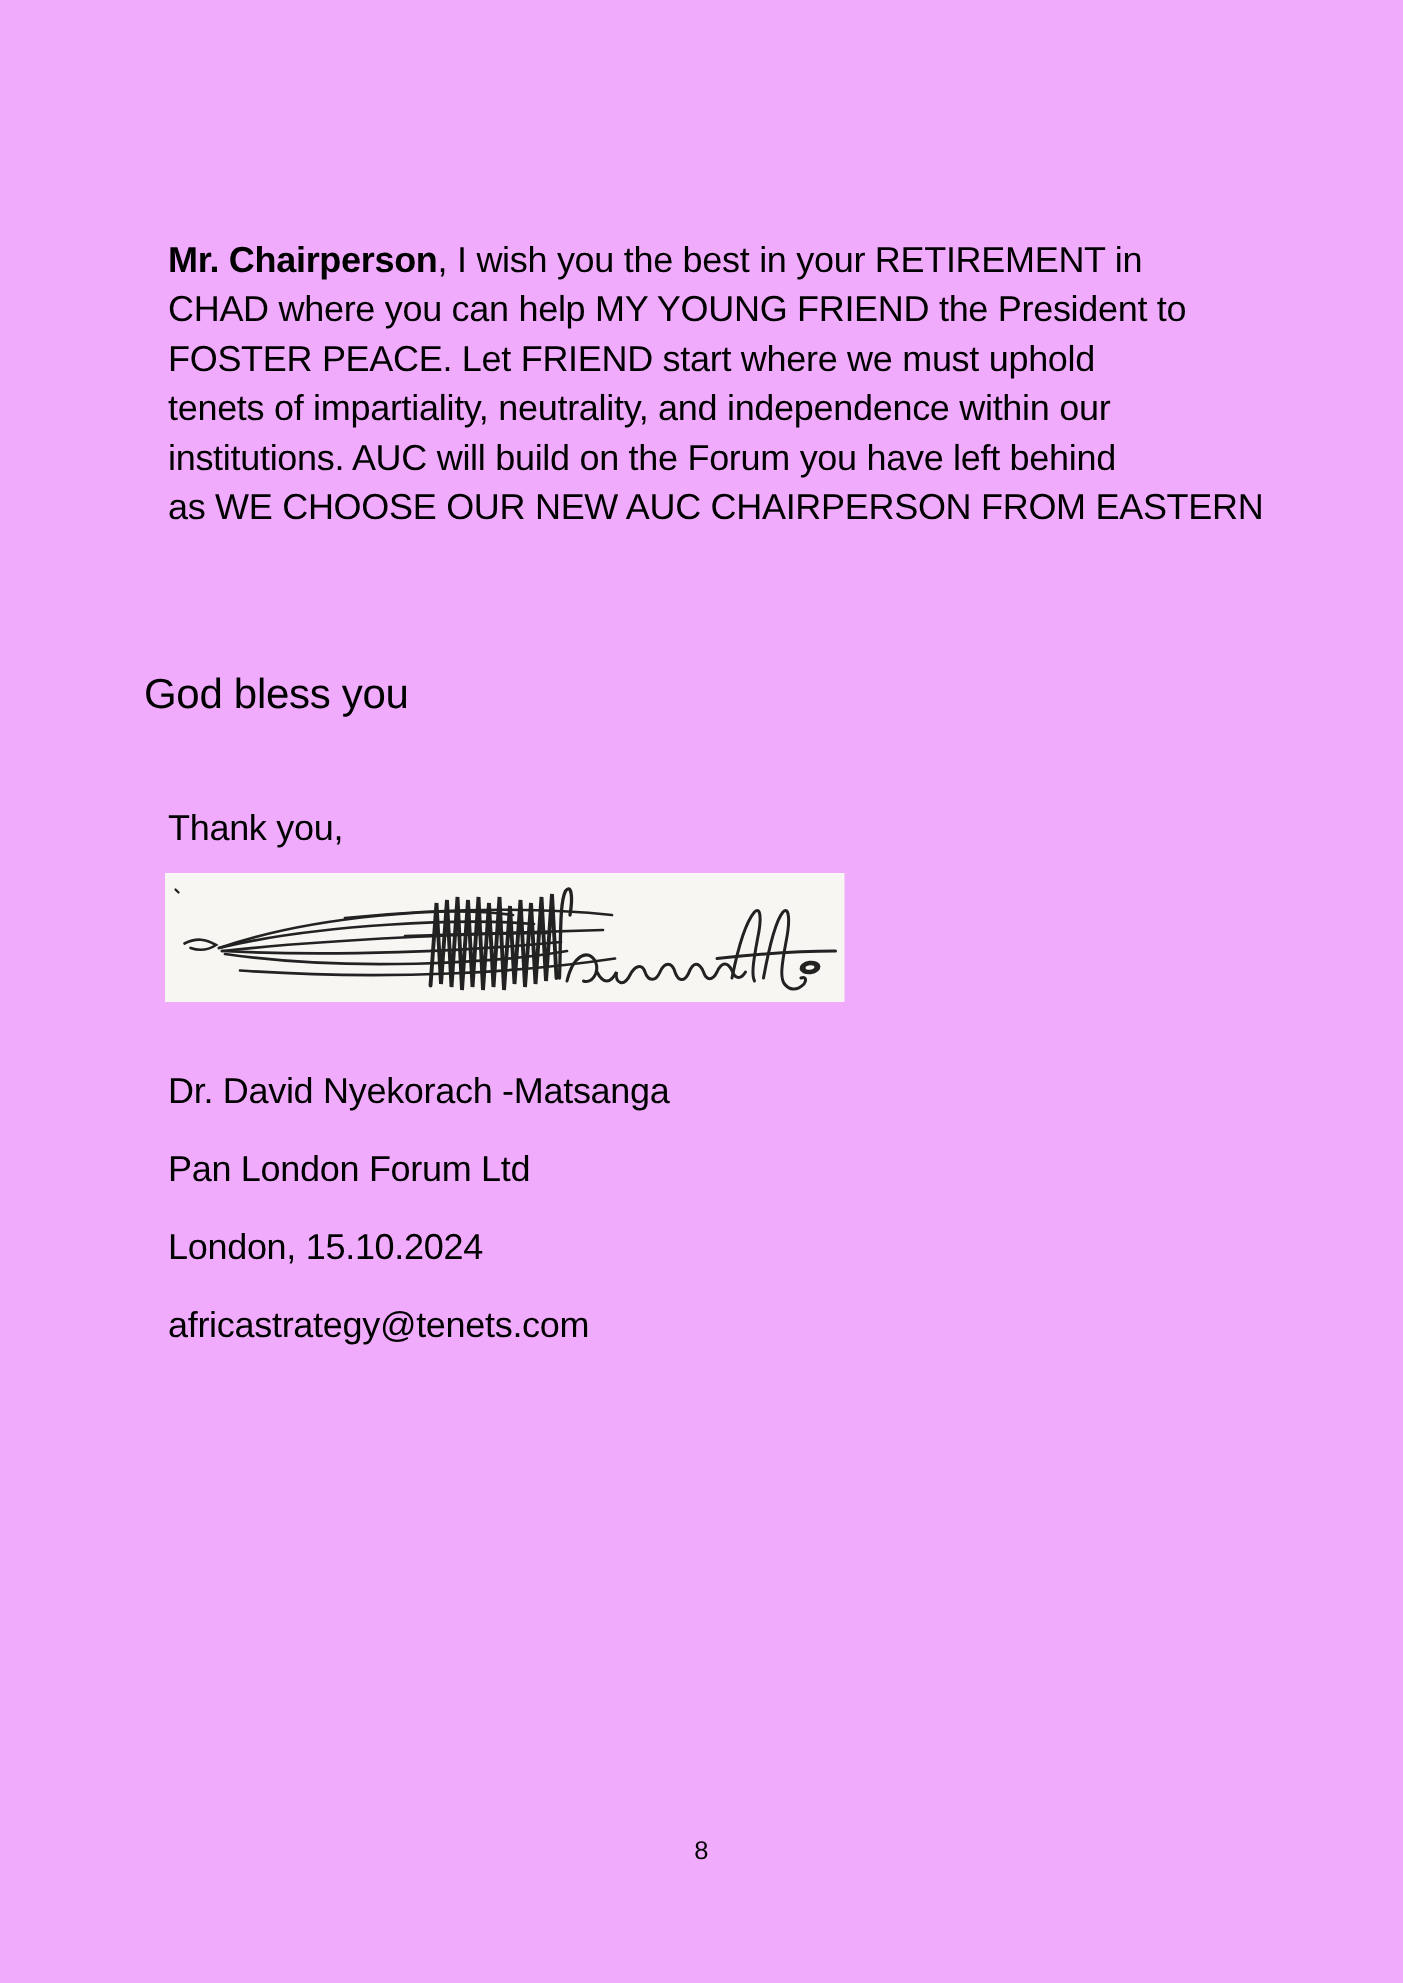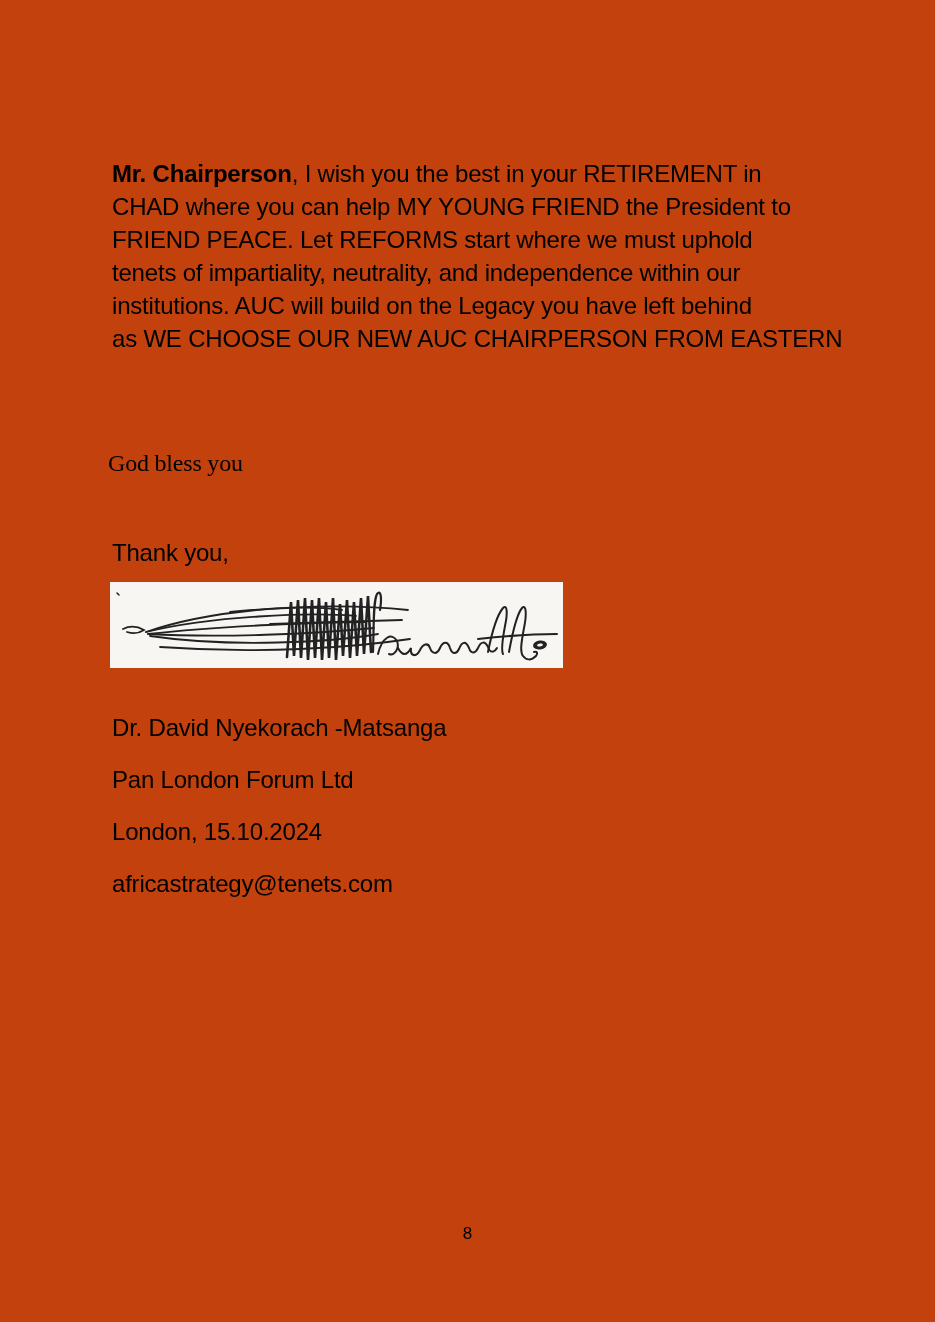--- a/index.html
+++ b/index.html
@@ -1,43 +1,42 @@
 <!DOCTYPE html>
 <html><head>
 <meta charset="utf-8">
 <style>
   html, body { margin: 0; padding: 0; background: #ffffff; }
   .page {
     position: relative;
     width: 935px;
     height: 1322px;
-    background: #c2410c;
+    background: #f0abfc;
     font-family: "Liberation Sans", sans-serif;
     color: #000000;
     overflow: hidden;
   }
   .para {
     position: absolute;
     left: 112px;
     top: 157px;
     width: 720px;
     font-size: 24px;
     line-height: 33px;
     letter-spacing: -0.2px;
   }
   .para .line { white-space: nowrap; }
   .bold { font-weight: bold; }
   .blessing {
     position: absolute;
-    left: 108px;
+    left: 96px;
     top: 449px;
-    font-size: 24px;
+    font-size: 28px;
     line-height: 28px;
     letter-spacing: -0.2px;
-    font-family: Liberation Serif, serif;
   }
   .closing {
     position: absolute;
     left: 112px;
     top: 539px;
     font-size: 24px;
     line-height: 28px;
     letter-spacing: -0.2px;
     text-align: right;
   }
@@ -75,23 +74,23 @@
   }
 </style>
 </head>
 <body>
 
 <div class="page">
 
   <div class="para">
     <div class="line"><span class="bold">Mr. Chairperson</span><span>, I wish you the best in your RETIREMENT in</span></div>
     <div class="line">CHAD where you can help MY YOUNG FRIEND the President to</div>
-    <div class="line">FRIEND PEACE. Let REFORMS start where we must uphold</div>
+    <div class="line">FOSTER PEACE. Let FRIEND start where we must uphold</div>
     <div class="line">tenets of impartiality, neutrality, and independence within our</div>
-    <div class="line">institutions. AUC will build on the Legacy you have left behind</div>
+    <div class="line">institutions. AUC will build on the Forum you have left behind</div>
     <div class="line">as WE CHOOSE OUR NEW AUC CHAIRPERSON FROM EASTERN</div>
   </div>
 
   <div class="blessing">God bless you</div>
 
   <div class="closing">Thank you,</div>
 
   <div class="signature-scan">
     <svg viewBox="0 0 453 86" xmlns="http://www.w3.org/2000/svg" fill="none" stroke="#222222" stroke-width="2" stroke-linecap="round">
 

